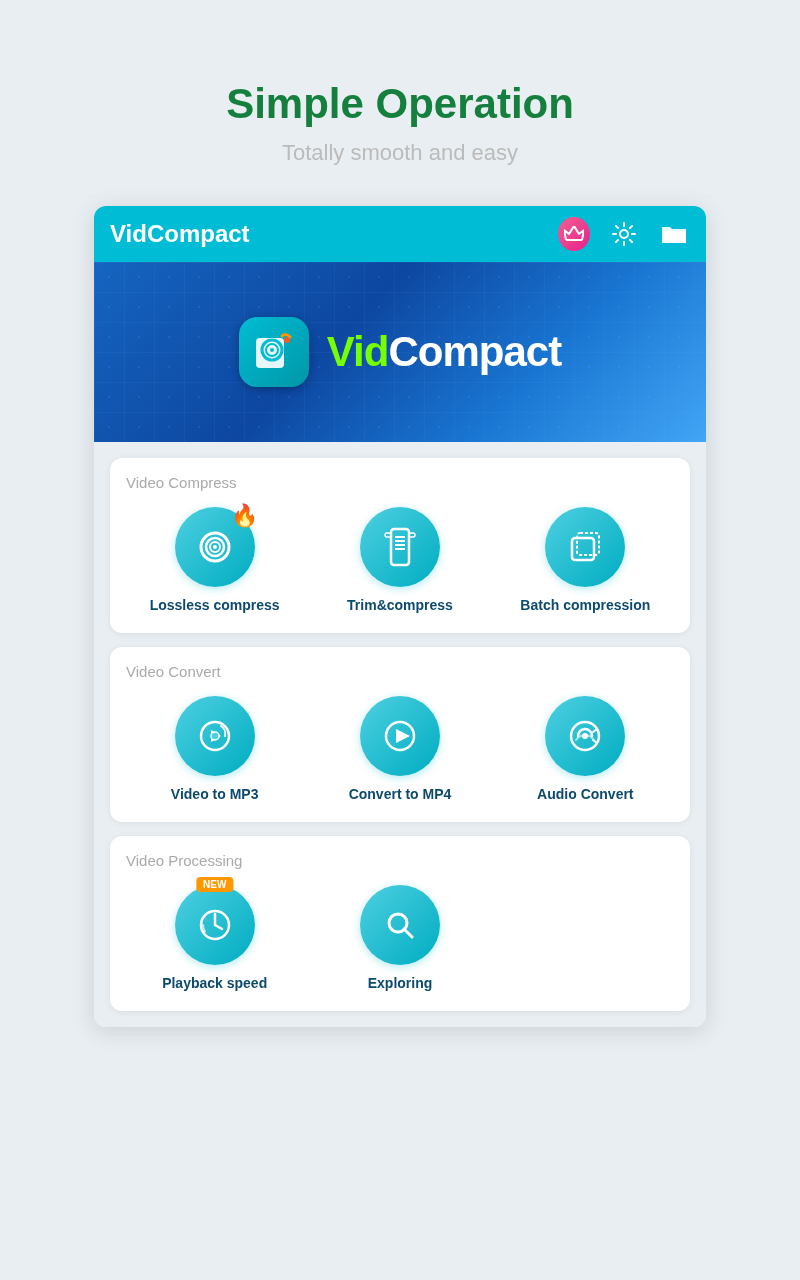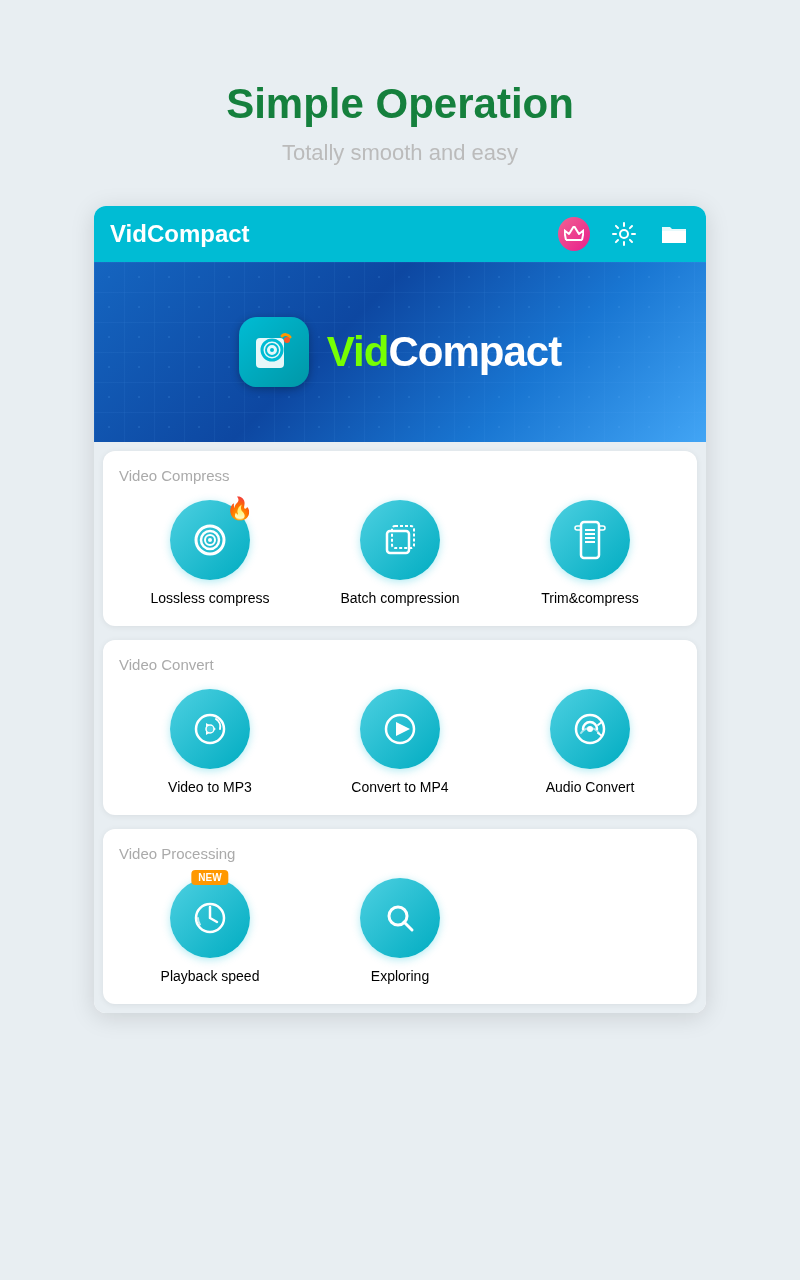--- a/index.html
+++ b/index.html
@@ -108,21 +108,21 @@
       box-shadow: 0 2px 8px rgba(0,0,0,0.3);
     }
     .banner-logo-text {
       font-size: 42px;
       font-weight: 900;
       letter-spacing: -1px;
     }
     
     .content {
       background: #e8eef2;
-      padding: 9px;
+      padding: 16px;
       display: flex;
       flex-direction: column;
       gap: 14px;
     }
     
     .section-card {
       background: #fff;
       border-radius: 12px;
       padding: 16px 12px 20px;
       box-shadow: 0 1px 6px rgba(0,0,0,0.07);
@@ -161,22 +161,22 @@
       height: 80px;
       border-radius: 50%;
       background: linear-gradient(135deg, #4dd0e1, #00acc1);
       display: flex;
       align-items: center;
       justify-content: center;
       box-shadow: 0 2px 8px rgba(0,188,212,0.3);
     }
     .feature-label {
       font-size: 14px;
-      font-weight: 400;
-      color: #000000;
+      font-weight: 700;
+      color: #0c4a6e;
       text-align: left;
     }
     
     .fire-badge {
       position: absolute;
       top: -4px;
       right: -4px;
       font-size: 22px;
     }
     
@@ -265,46 +265,46 @@
               </svg>
             </div>
             <span class="fire-badge">🔥</span>
           </div>
           <span class="feature-label">Lossless compress</span>
         </div>
 
         <div class="feature-item">
           <div class="feature-icon-wrap">
             <div class="teal-circle">
-              <svg width="42" height="42" viewBox="0 0 42 42" fill="none">
-                <rect x="8" y="12" width="22" height="22" rx="3" stroke="#fff" stroke-width="2.5" fill="none"></rect>
-                <rect x="13" y="7" width="22" height="22" rx="3" stroke="#fff" stroke-width="2" fill="none" stroke-dasharray="3 2"></rect>
-              </svg>
-            </div>
-          </div>
-          <span class="feature-label">Batch compression</span>
-        </div>
-
-        <div class="feature-item">
-          <div class="feature-icon-wrap">
-            <div class="teal-circle">
               <svg width="38" height="44" viewBox="0 0 38 44" fill="none">
                 <rect x="10" y="4" width="18" height="36" rx="3" stroke="#fff" stroke-width="2.5" fill="none"></rect>
                 <line x1="14" y1="12" x2="24" y2="12" stroke="#fff" stroke-width="2"></line>
                 <line x1="14" y1="16" x2="24" y2="16" stroke="#fff" stroke-width="2"></line>
                 <line x1="14" y1="20" x2="24" y2="20" stroke="#fff" stroke-width="2"></line>
                 <line x1="14" y1="24" x2="24" y2="24" stroke="#fff" stroke-width="2"></line>
                 <path d="M10 8h-4a2 2 0 000 4h4" stroke="#fff" stroke-width="1.5" fill="none"></path>
                 <path d="M28 8h4a2 2 0 010 4h-4" stroke="#fff" stroke-width="1.5" fill="none"></path>
               </svg>
             </div>
           </div>
           <span class="feature-label">Trim&amp;compress</span>
         </div>
 
+        <div class="feature-item">
+          <div class="feature-icon-wrap">
+            <div class="teal-circle">
+              <svg width="42" height="42" viewBox="0 0 42 42" fill="none">
+                <rect x="8" y="12" width="22" height="22" rx="3" stroke="#fff" stroke-width="2.5" fill="none"></rect>
+                <rect x="13" y="7" width="22" height="22" rx="3" stroke="#fff" stroke-width="2" fill="none" stroke-dasharray="3 2"></rect>
+              </svg>
+            </div>
+          </div>
+          <span class="feature-label">Batch compression</span>
+        </div>
+
       </div>
     </div>
 
     <div class="section-card">
       <div class="section-label">Video Convert</div>
       <div class="items-row">
 
         <div class="feature-item">
           <div class="feature-icon-wrap">
             <div class="teal-circle">

